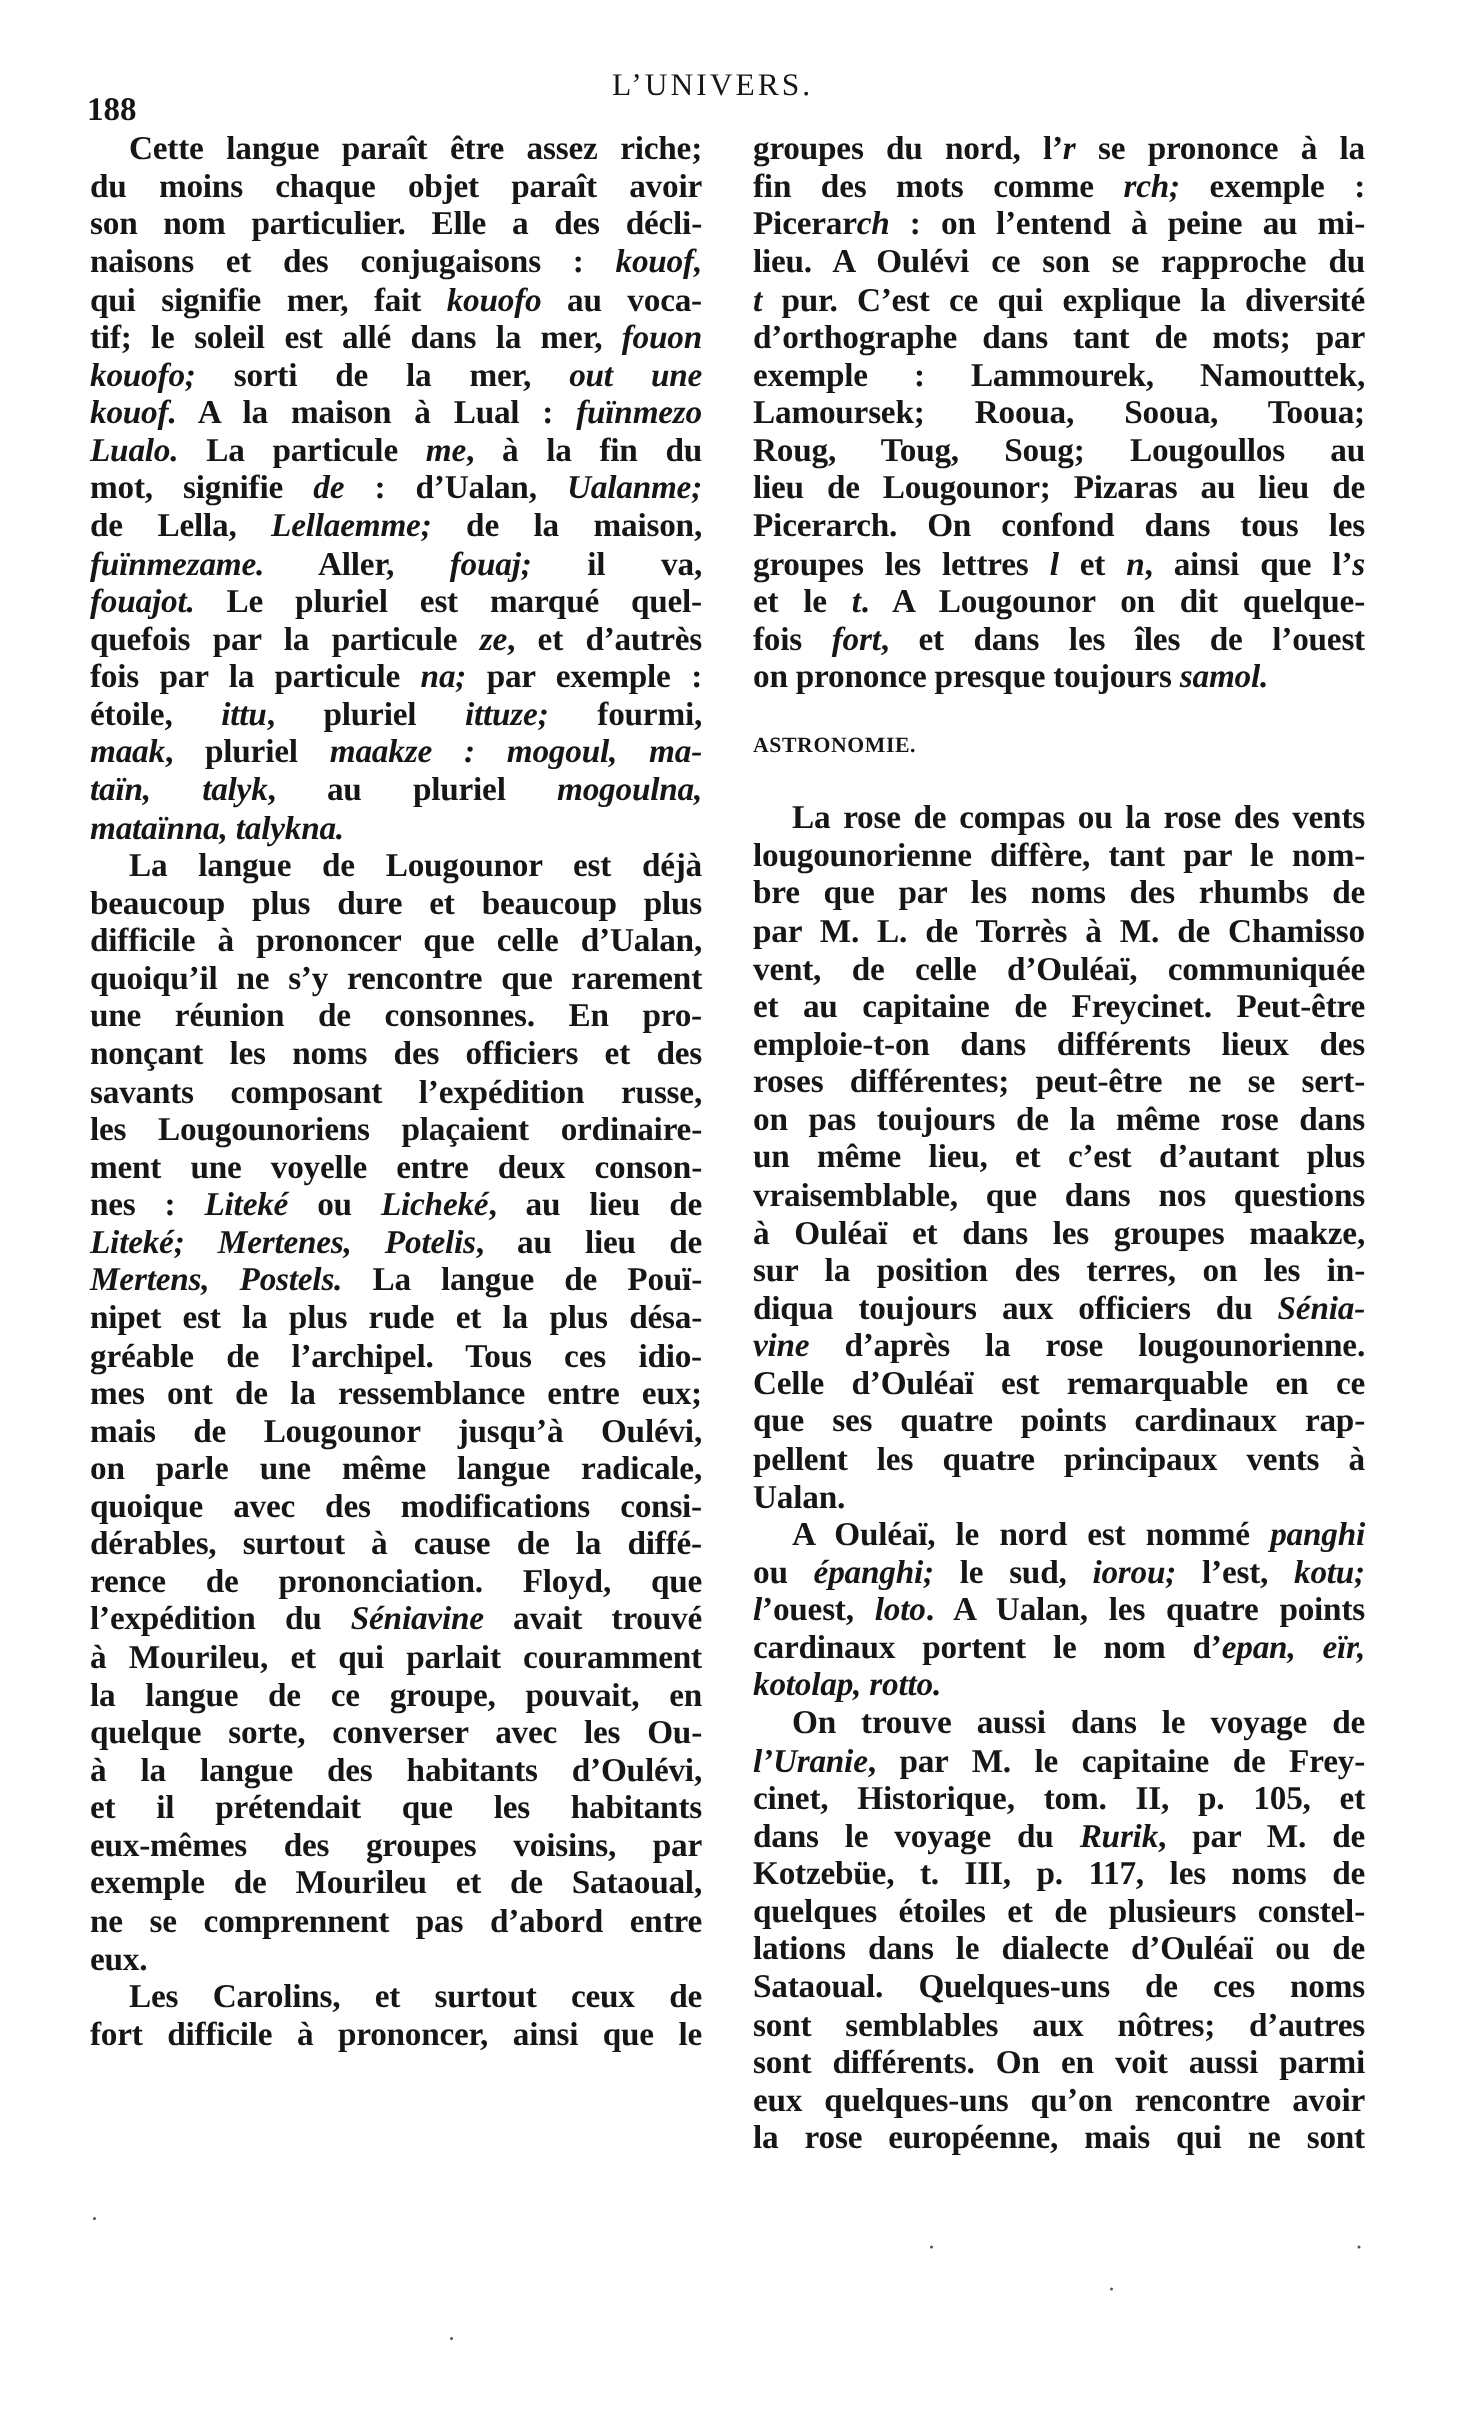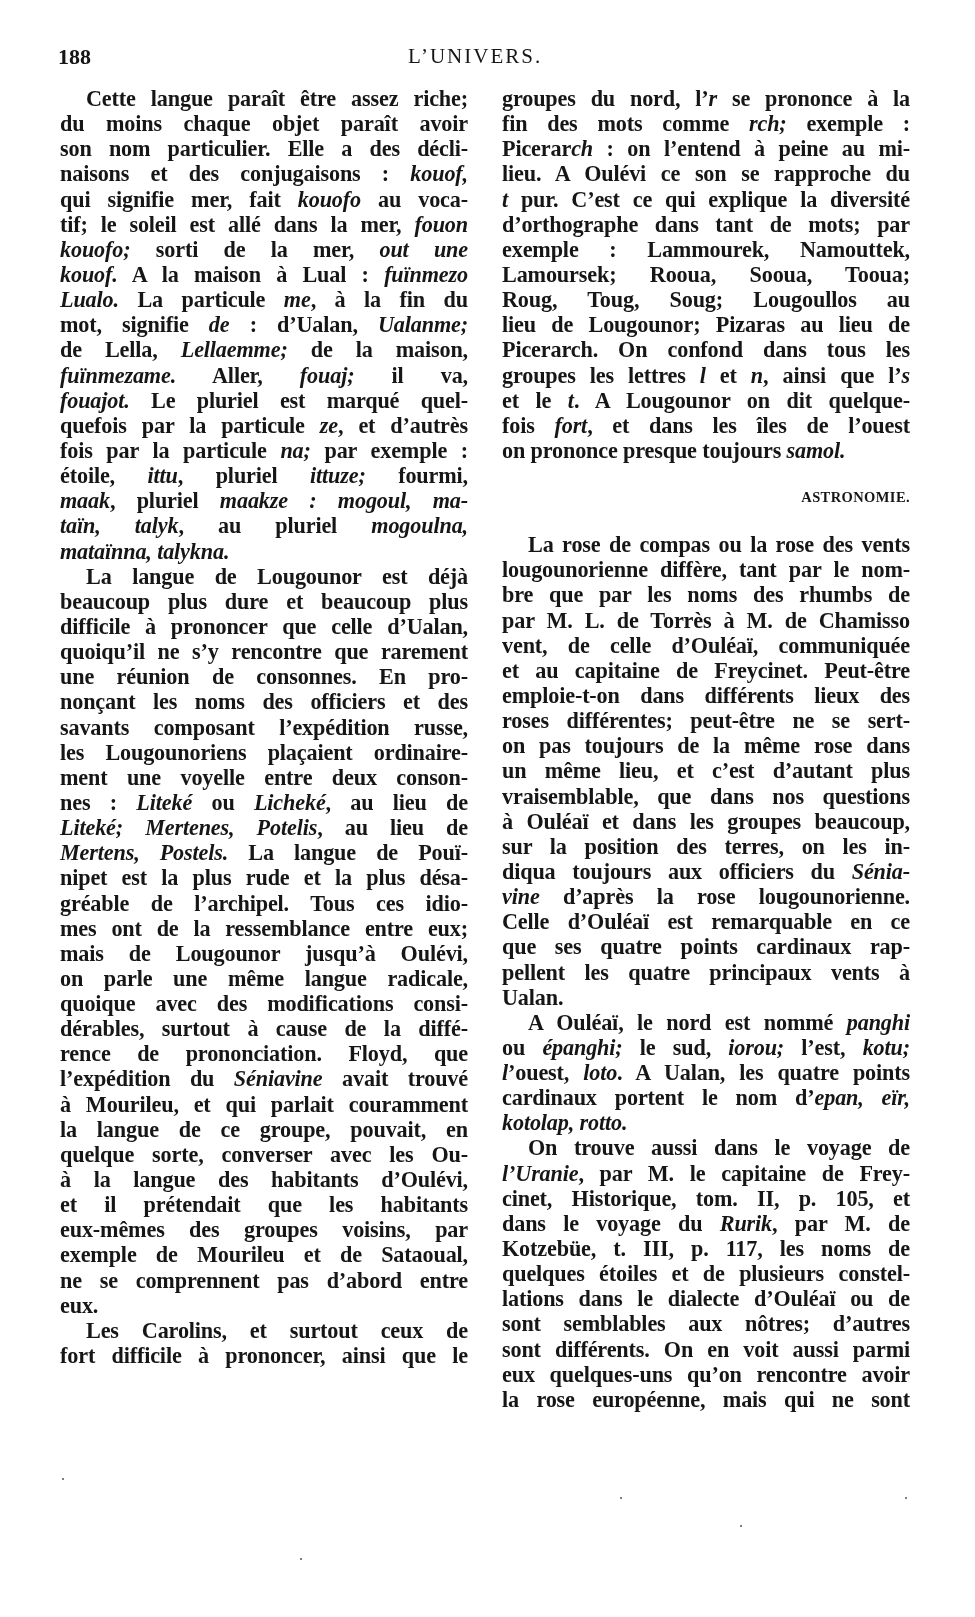--- a/index.html
+++ b/index.html
@@ -3,42 +3,42 @@
 <meta charset="utf-8">
 <style>
   html, body { margin: 0; padding: 0; background: #ffffff; }
   body {
     width: 975px; height: 1617px; position: relative; overflow: hidden;
     font-family: "DejaVu Serif", "Liberation Serif", serif;
     color: #161616;
   }
   .page-header { position: absolute; top: 44px; left: 58px; right: 40px; height: 30px; }
   .page-number {
-    position: absolute; left: 0; top: 0;
+    position: absolute; left: 0; top: 16px;
     font-family: "Liberation Serif", serif; font-weight: bold; font-size: 22px;
   }
   .running-title {
     position: absolute; left: 350px; top: 0;
     font-family: "Liberation Serif", serif; font-size: 21px; letter-spacing: 2px;
   }
   .column { position: absolute; top: 86px; }
   .col-left { left: 60px; width: 408px; }
   .col-right { left: 502px; width: 408px; }
   .line {
     font-family: "Liberation Serif", serif;
     font-size: 22.2px; line-height: 25.15px; height: 25.15px;
     white-space: nowrap; text-align: justify; text-align-last: justify;
     letter-spacing: -0.15px; font-weight: bold;
   }
   .line.last { text-align-last: left; }
   .line.indent { padding-left: 26px; }
   .line i { font-style: italic; font-weight: bold; }
   .section-heading {
     font-family: "Liberation Serif", serif; font-weight: bold;
-    font-size: 14.5px; text-align: right; letter-spacing: 0.4px;
+    font-size: 14.5px; text-align: left; letter-spacing: 0.4px;
     height: 25px; line-height: 25px; margin-top: 22px; margin-bottom: 22px;
   }
   .speck { position: absolute; width: 2px; height: 2px; background: #555; border-radius: 1px; }
 </style>
 </head>
 <body>
 
 <div class="page-header">
   <span class="page-number">188</span>
   <span class="running-title">L’UNIVERS.</span>
@@ -122,40 +122,41 @@
       <div class="line">lougounorienne diffère, tant par le nom-</div>
       <div class="line">bre que par les noms des rhumbs de</div>
       <div class="line">par M. L. de Torrès à M. de Chamisso</div>
       <div class="line">vent, de celle d’Ouléaï, communiquée</div>
       <div class="line">et au capitaine de Freycinet. Peut-être</div>
       <div class="line">emploie-t-on dans différents lieux des</div>
       <div class="line">roses différentes; peut-être ne se sert-</div>
       <div class="line">on pas toujours de la même rose dans</div>
       <div class="line">un même lieu, et c’est d’autant plus</div>
       <div class="line">vraisemblable, que dans nos questions</div>
-      <div class="line">à Ouléaï et dans les groupes beaucoup,</div>
+      <div class="line">à Ouléaï et dans les groupes maakze,</div>
       <div class="line">sur la position des terres, on les in-</div>
       <div class="line">diqua toujours aux officiers du <i>Sénia-</i></div>
       <div class="line"><i>vine</i> d’après la rose lougounorienne.</div>
       <div class="line">Celle d’Ouléaï est remarquable en ce</div>
       <div class="line">que ses quatre points cardinaux rap-</div>
       <div class="line">pellent les quatre principaux vents à</div>
       <div class="line last">Ualan.</div>
       <div class="line indent">A Ouléaï, le nord est nommé <i>panghi</i></div>
       <div class="line">ou <i>épanghi;</i> le sud, <i>iorou;</i> l’est, <i>kotu;</i></div>
       <div class="line"><i>l</i>’ouest, <i>loto</i>. A Ualan, les quatre points</div>
       <div class="line">cardinaux portent le nom d’<i>epan, eïr,</i></div>
       <div class="line last"><i>kotolap, rotto.</i></div>
       <div class="line indent">On trouve aussi dans le voyage de</div>
       <div class="line"><i>l’Uranie</i>, par M. le capitaine de Frey-</div>
       <div class="line">cinet, Historique, tom. II, p. 105, et</div>
       <div class="line">dans le voyage du <i>Rurik</i>, par M. de</div>
       <div class="line">Kotzebüe, t. III, p. 117, les noms de</div>
       <div class="line">quelques étoiles et de plusieurs constel-</div>
       <div class="line">lations dans le dialecte d’Ouléaï ou de</div>
+      <div class="line">Sataoual. Quelques-uns de ces noms</div>
       <div class="line">sont semblables aux nôtres; d’autres</div>
       <div class="line">sont différents. On en voit aussi parmi</div>
       <div class="line">eux quelques-uns qu’on rencontre avoir</div>
       <div class="line">la rose européenne, mais qui ne sont</div>
     </div>
 </div>
 
 <div class="speck" style="left:62px;top:1478px;"></div>
 <div class="speck" style="left:620px;top:1497px;"></div>
 <div class="speck" style="left:905px;top:1497px;"></div>

